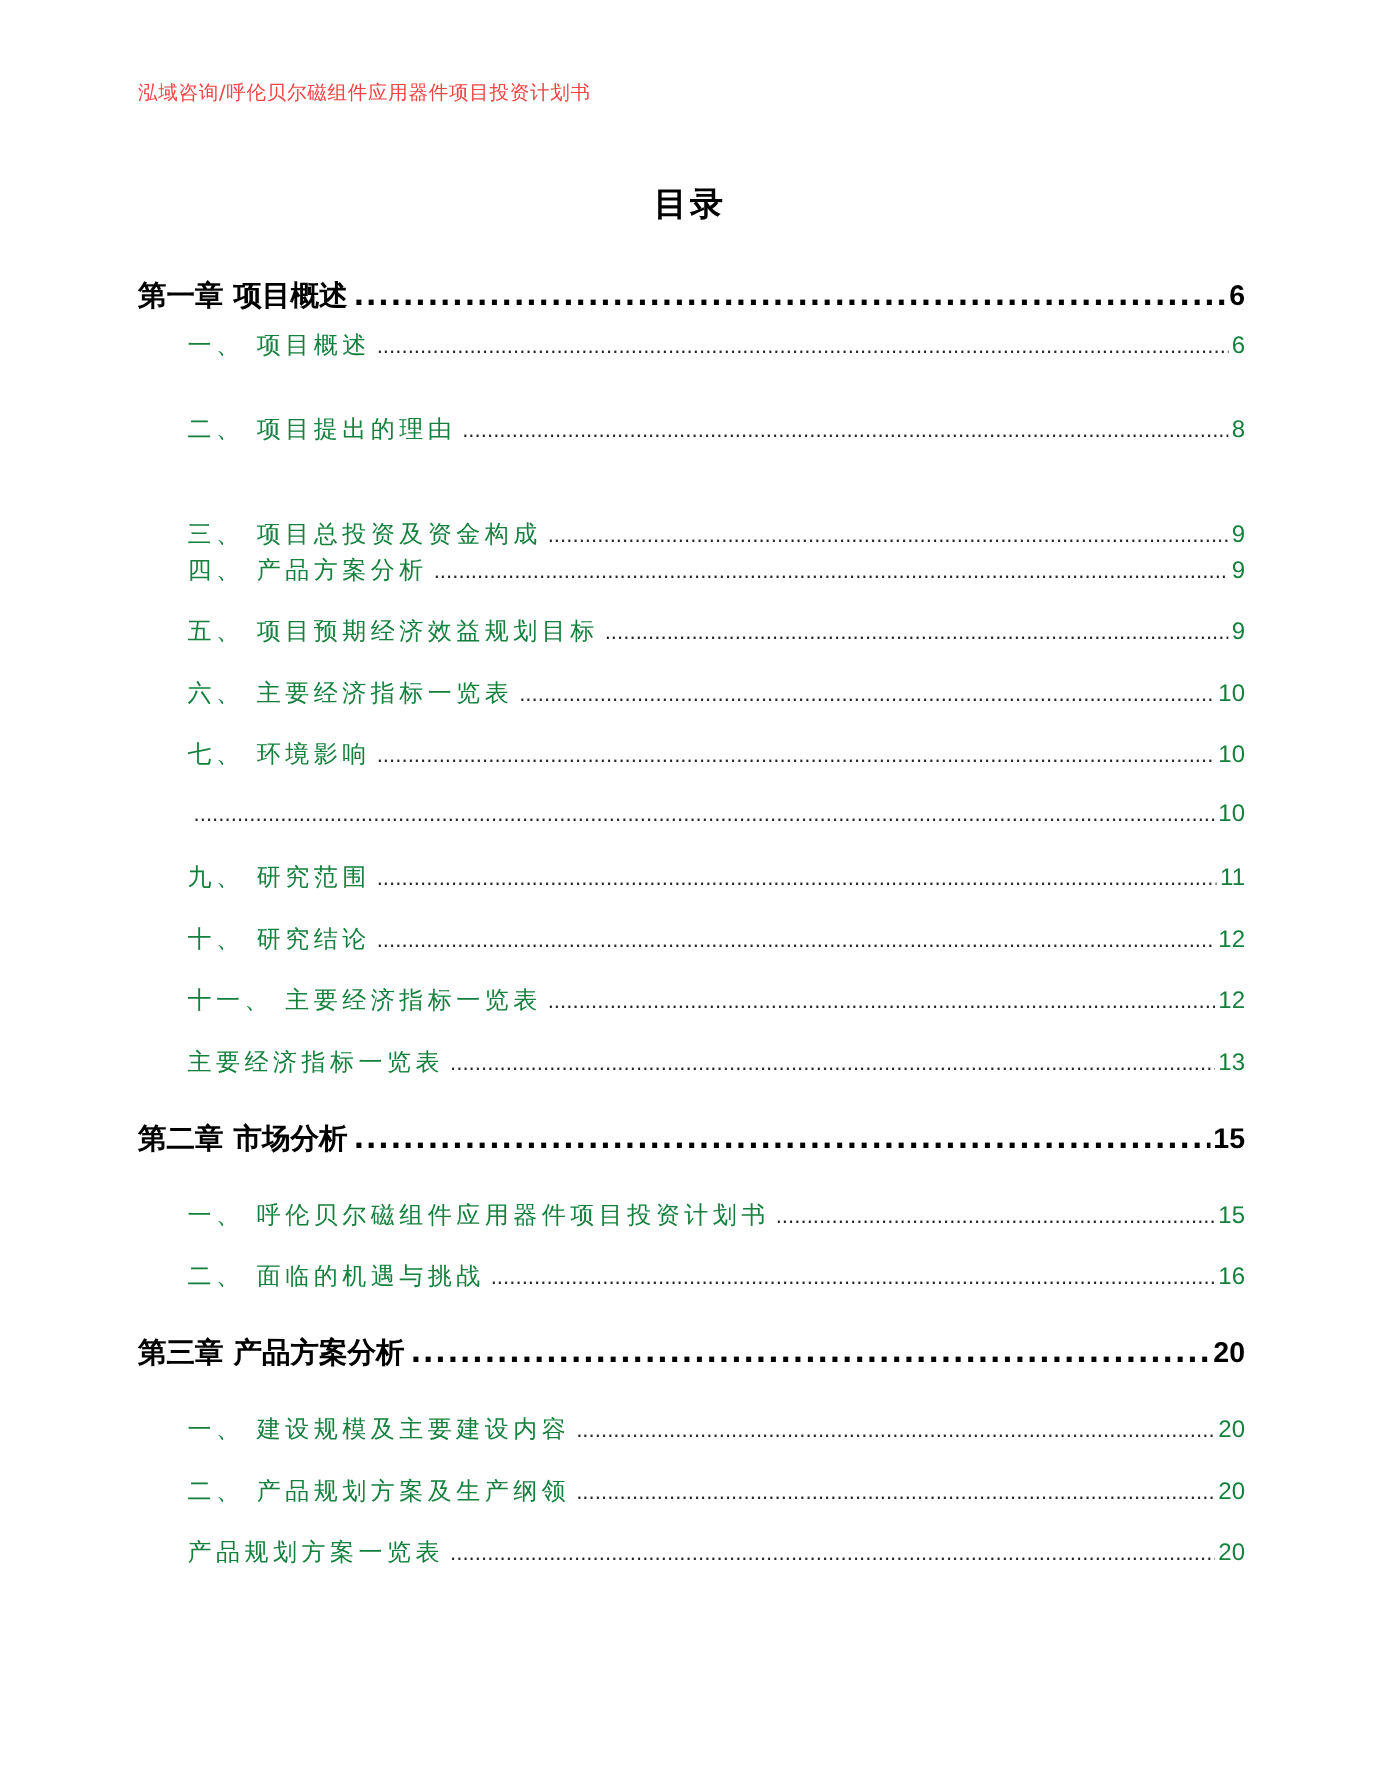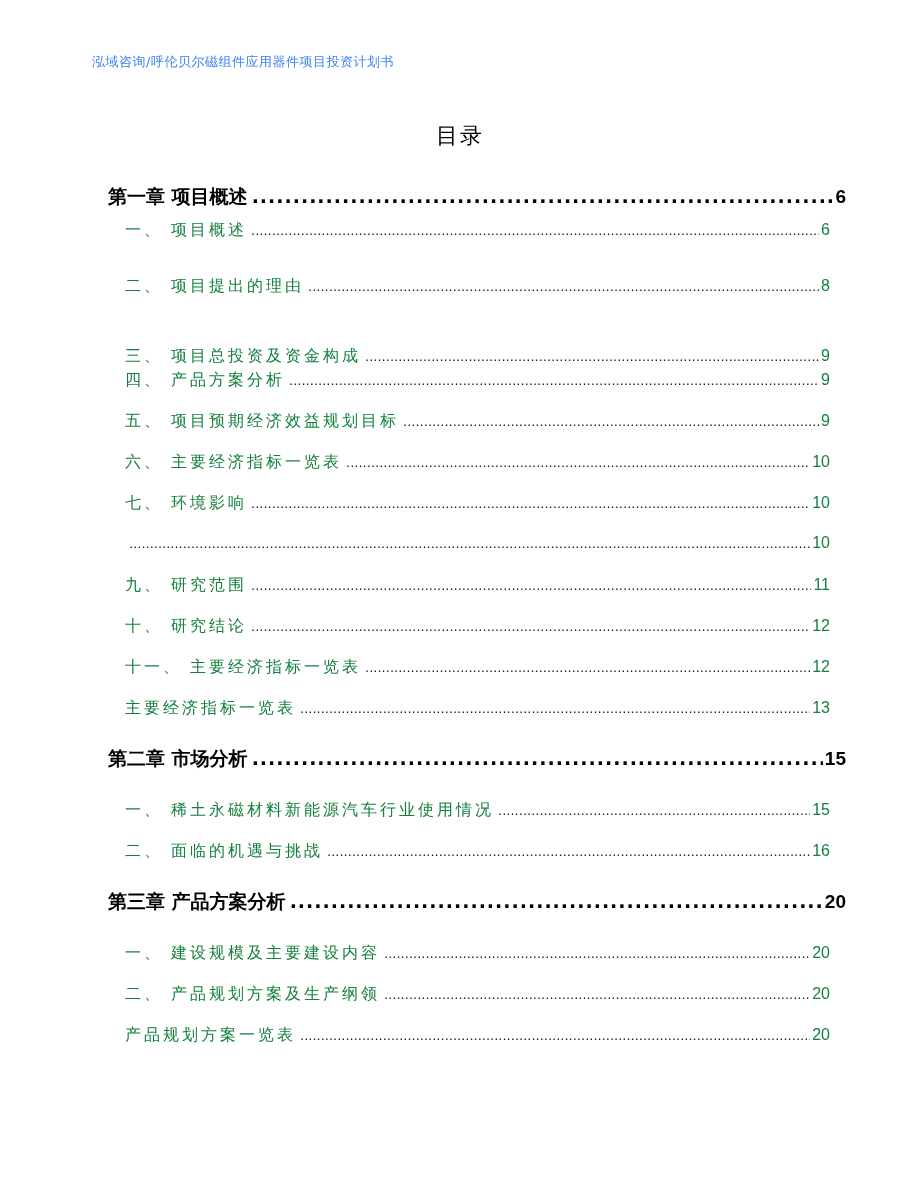--- a/index.html
+++ b/index.html
@@ -13,48 +13,47 @@
       position: relative;
       overflow: hidden;
       color: #000000;
       font-family: "DejaVu Sans", "Liberation Sans", sans-serif;
     }
     .running-header {
       position: absolute;
       left: 92px;
       top: 53px;
       font-size: 13px;
-      color: #3b82f6;
+      color: #ef4444;
       letter-spacing: 0.5px;
       white-space: nowrap;
     }
     .toc-title {
       position: absolute;
       left: 0;
       width: 920px;
       top: 121px;
       text-align: center;
       font-size: 22px;
-      font-weight: normal;
+      font-weight: bold;
       letter-spacing: 2px;
     }
     .toc-line {
       position: absolute;
       display: flex;
       align-items: baseline;
       white-space: nowrap;
       overflow: hidden;
     }
     .toc-line.chapter {
       left: 92px;
       width: 738px;
       font-size: 19px;
       font-weight: bold;
       height: 28px;
-      margin-left: 16px;
     }
     .toc-line.section {
       left: 125px;
       width: 705px;
       font-size: 16px;
       color: #15803d;
       letter-spacing: 3px;
       height: 24px;
     }
     .toc-line .label {
@@ -156,21 +155,21 @@
     <span class="label">主要经济指标一览表</span>
     <span class="leader"></span>
     <span class="page">13</span>
   </div>
   <div class="toc-line chapter" style="top:746px">
     <span class="label">第二章 市场分析</span>
     <span class="leader"></span>
     <span class="page">15</span>
   </div>
   <div class="toc-line section" style="top:800px">
-    <span class="label">一、 稀土永磁材料新能源汽车行业使用情况</span>
+    <span class="label">一、 呼伦贝尔磁组件应用器件项目投资计划书</span>
     <span class="leader"></span>
     <span class="page">15</span>
   </div>
   <div class="toc-line section" style="top:841px">
     <span class="label">二、 面临的机遇与挑战</span>
     <span class="leader"></span>
     <span class="page">16</span>
   </div>
   <div class="toc-line chapter" style="top:889px">
     <span class="label">第三章 产品方案分析</span>

